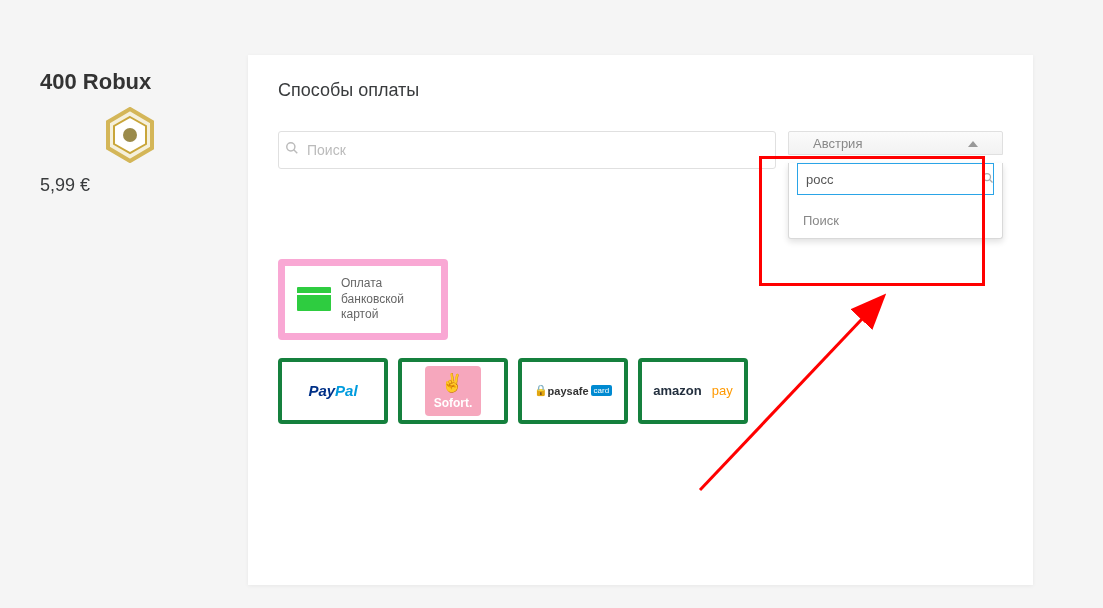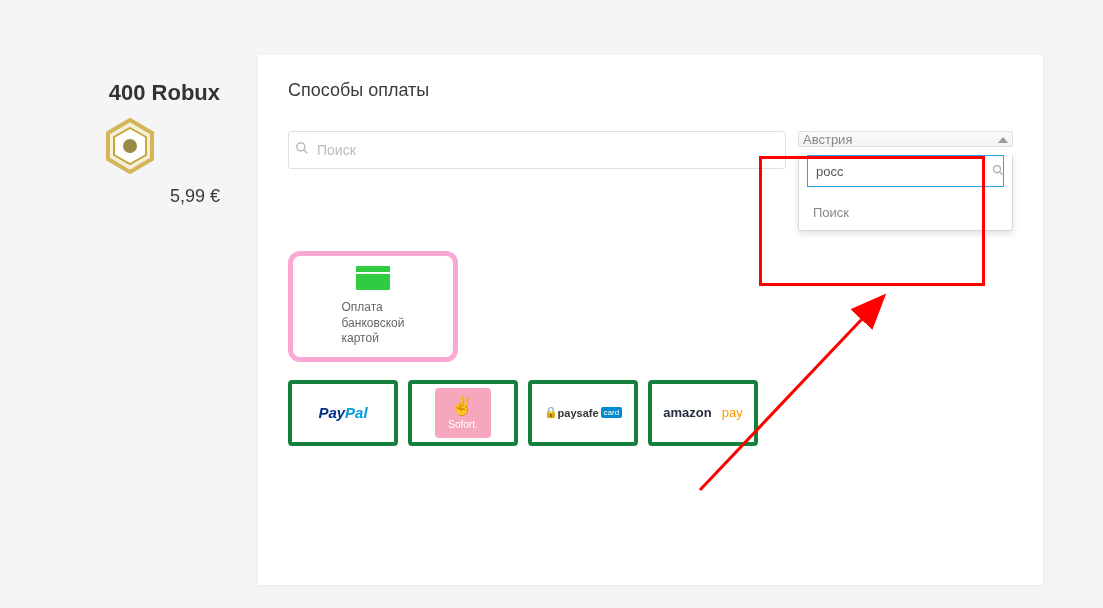--- a/index.html
+++ b/index.html
@@ -7,43 +7,43 @@
       font-family: -apple-system, BlinkMacSystemFont, "Segoe UI", Arial, sans-serif;
       background: #f5f5f5;
       width: 1103px;
       height: 608px;
       overflow: hidden;
       position: relative;
     }
     .sidebar {
       position: absolute;
       left: 40px;
-      top: 80px;
+      top: 69px;
       width: 180px;
-      text-align: right;
+      text-align: left;
     }
     .product-title {
       font-size: 22px;
       font-weight: 700;
       color: #333;
       margin-bottom: 12px;
     }
     .robux-icon {
       margin: 6px auto 12px;
       display: flex;
       justify-content: center;
     }
     .price {
       font-size: 18px;
       color: #393b3d;
       font-weight: 500;
     }
     .main-panel {
       position: absolute;
-      left: 258px;
+      left: 248px;
       top: 55px;
       width: 785px;
       height: 530px;
       background: #fff;
       padding: 25px 30px;
       box-shadow: 0 1px 4px rgba(0,0,0,0.06);
     }
     .panel-title {
       font-size: 18px;
       font-weight: 500;
@@ -89,25 +89,25 @@
       background: transparent;
     }
     .search-field input::placeholder { color: #bbb; }
     .country-select {
       width: 215px;
       position: relative;
     }
     .country-header {
       border: 1px solid #e0e0e0;
       background: linear-gradient(#fbfbfb,#f2f2f2);
-      height: 16px;
+      height: 24px;
       display: flex;
       align-items: center;
       justify-content: space-between;
-      padding: 0 4px;
+      padding: 0 24px;
       color: #888;
       font-size: 13px;
       border-radius: 2px 2px 0 0;
     }
     .country-dropdown {
       border: 1px solid #d9d9d9;
       border-top: none;
       background: #fff;
       border-radius: 0 0 3px 3px;
       box-shadow: 0 3px 6px rgba(0,0,0,0.12);
@@ -135,28 +135,27 @@
       color: #888;
       cursor: pointer;
     }
     .card-row {
       display: flex;
       gap: 10px;
       margin-bottom: 18px;
     }
     .bank-card {
       width: 170px;
-      border: 5px solid #f9a8d4;
-      border-radius: 12px;
+      border: 7px solid #f9a8d4;
+      border-radius: 4px;
       padding: 10px 12px;
       display: flex;
       align-items: center;
       gap: 10px;
       cursor: pointer;
-      flex-direction: column;
     }
     .card-chip {
       width: 34px;
       height: 24px;
       display: flex;
       flex-direction: column;
       justify-content: flex-end;
     }
     .chip-top { height: 6px; background: #2ecc40; margin-bottom: 2px; border-radius: 1px 1px 0 0; }
     .chip-bot { height: 16px; background: #2ecc40; border-radius: 0 0 1px 1px; }
@@ -188,21 +187,21 @@
       width: 56px;
       height: 50px;
       border-radius: 4px;
       display: flex;
       flex-direction: column;
       align-items: center;
       justify-content: center;
       color: #fff;
     }
     .sofort-box .v { font-size: 18px; }
-    .sofort-box .t { font-size: 10px; margin-top: 2px; font-weight: 400; }
+    .sofort-box .t { font-size: 12px; margin-top: 2px; font-weight: 700; }
     .paysafe {
       display: flex;
       align-items: center;
       font-size: 11px;
       color: #333;
     }
     .paysafe b { font-weight: 700; }
     .paysafe .card-s { background:#008ad1; color:#fff; font-size:8px; padding:1px 3px; margin-left:2px; border-radius:2px; }
     .amazonpay {
       font-size: 13px; color: #333;

